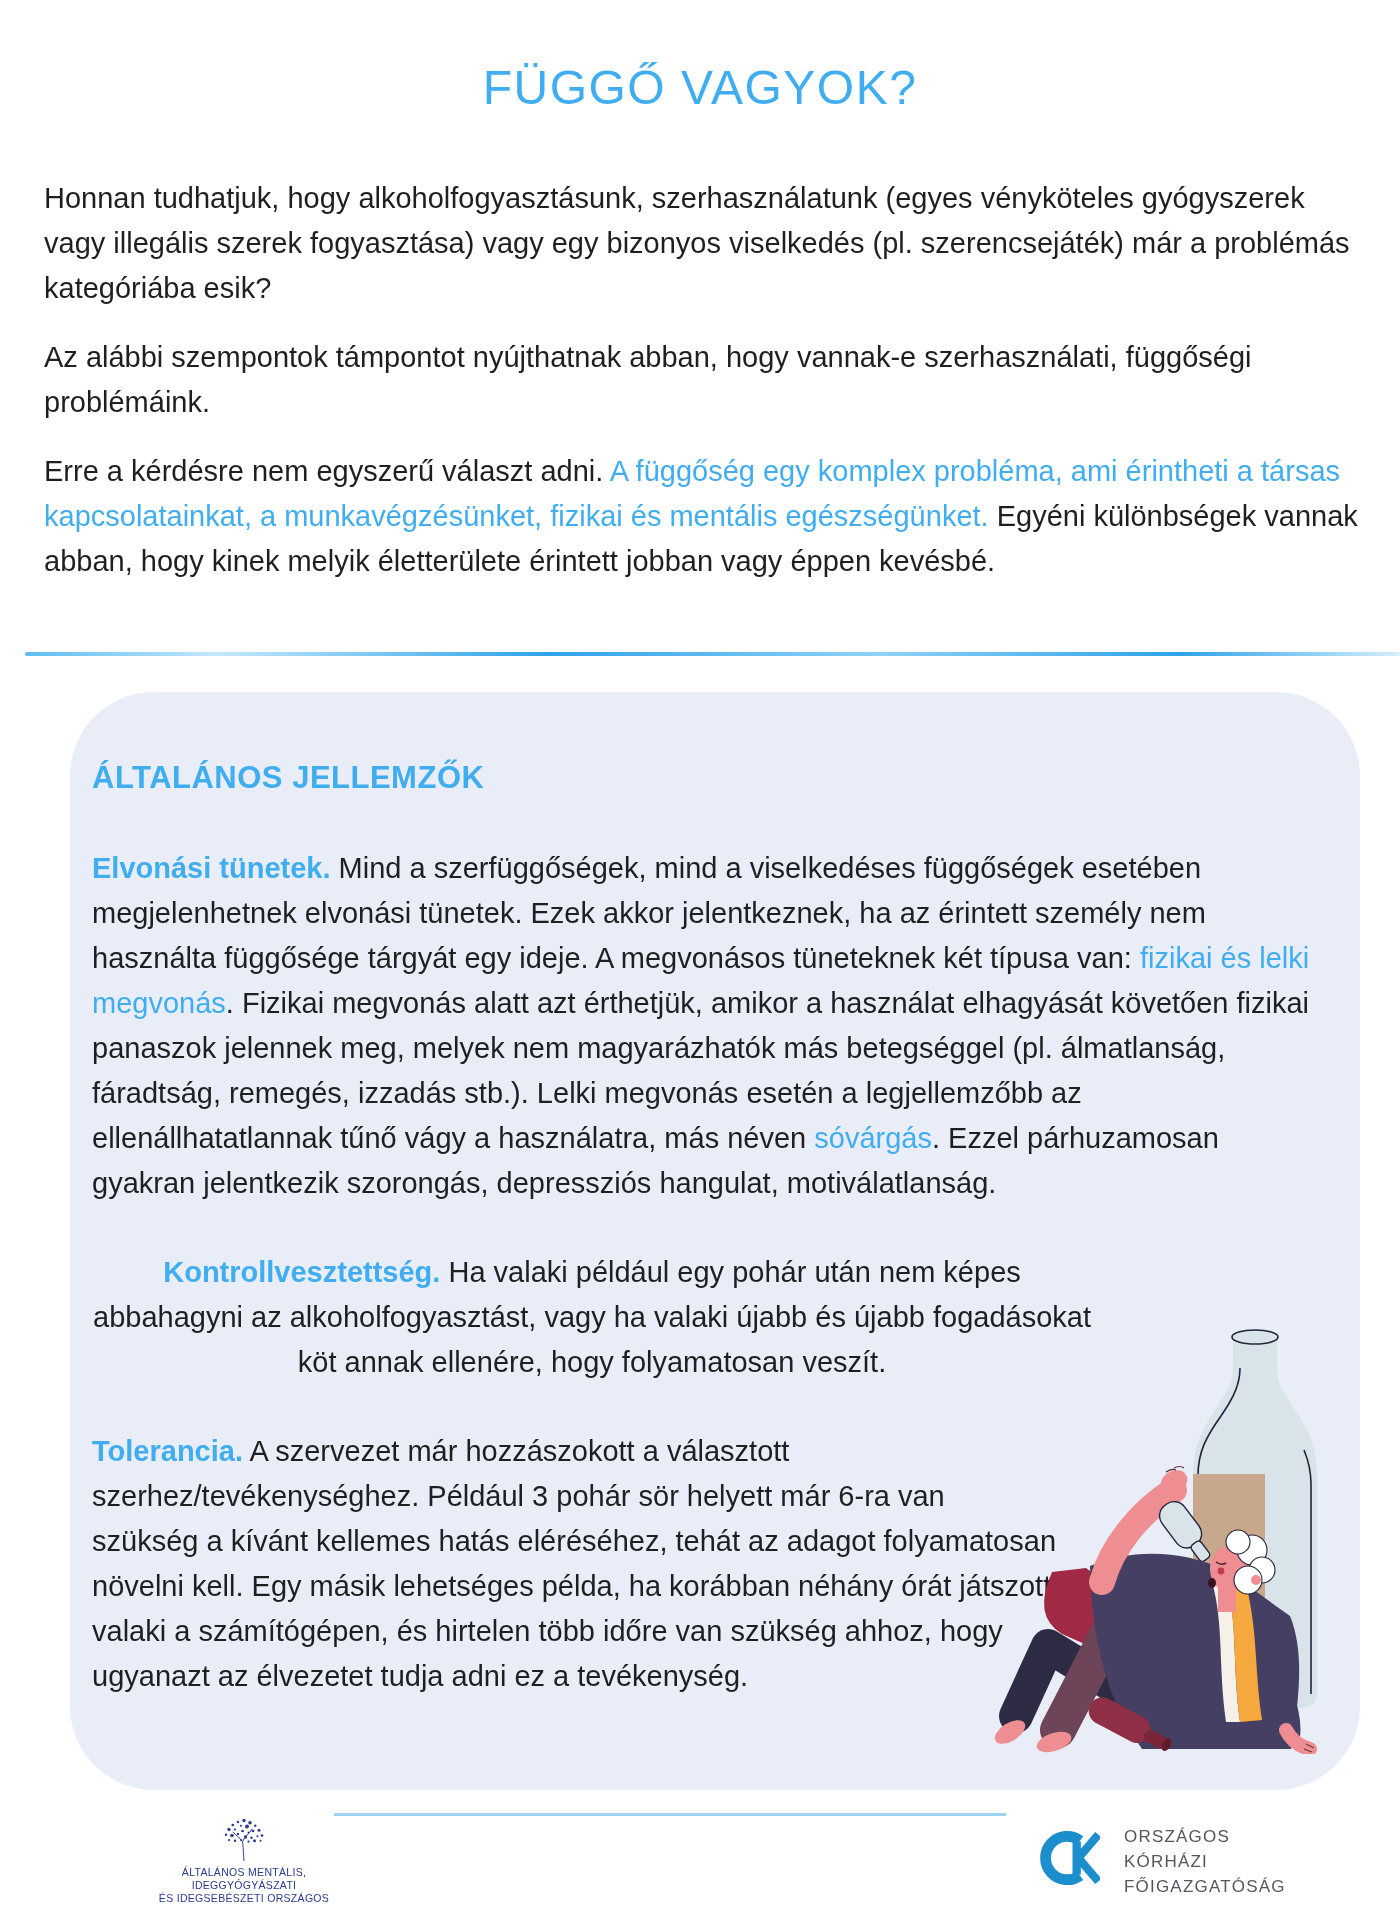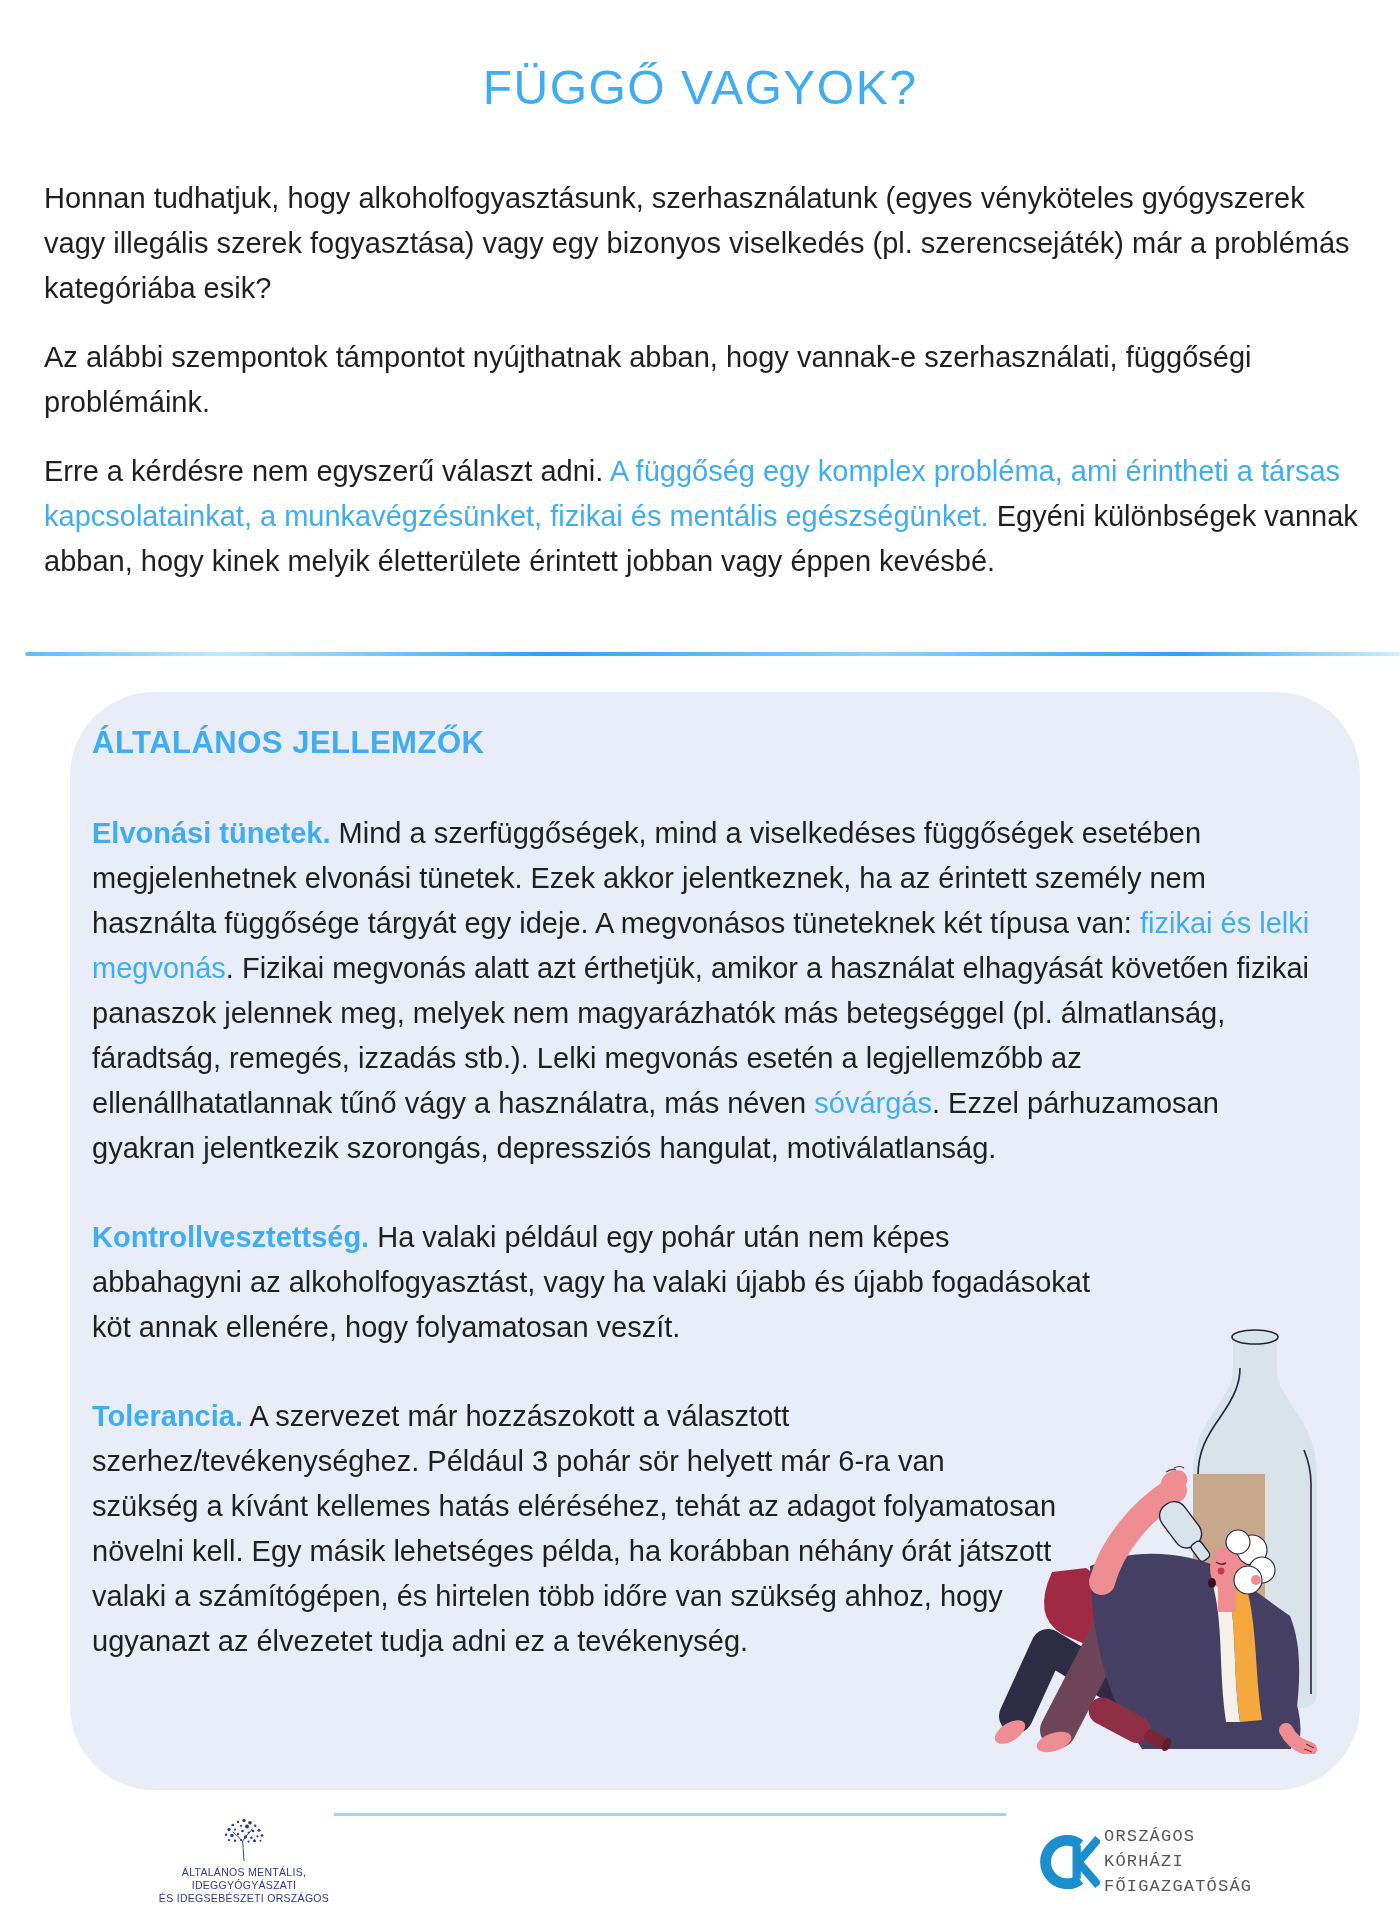--- a/index.html
+++ b/index.html
@@ -24,30 +24,30 @@
   .blue { color:var(--accent-blue,#3fadf0); }
   .divider {
     position:absolute; top:652px; left:25px; width:1375px; height:4px;
     background:linear-gradient(90deg,#5fbcf2 0%,#c4e8fb 14%,#2ea2e9 38%,#8fd2f6 62%,#2ea2e9 84%,#d4effc 100%);
     border-radius:2px;
   }
   .info-box {
     position:absolute; top:692px; left:70px; width:1290px; height:1098px;
     background:var(--box-bg,#e8edf8);
     border-radius:84px;
-    padding:33px 36px 0 22px;
+    padding:68px 36px 0 22px;
   }
   .info-box h2 {
     margin:0 0 50px 0;
     font-size:31px; font-weight:bold; letter-spacing:0.5px;
     color:var(--accent-blue,#3fadf0);
   }
   .info-box p { font-size:29px; line-height:45px; margin:0 0 44px 0; }
   .lead { font-weight:bold; color:var(--accent-blue,#3fadf0); }
-  .sec-control { max-width:1000px; }
+  .sec-control { max-width:1000px;text-align:center; }
   .sec-tolerance { max-width:965px; }
   .illustration {
     position:absolute; top:632px; right:36px; width:334px; height:430px;
   }
   .footer-line {
     position:absolute; top:1813px; left:334px; width:672px; height:3px;
     background:var(--footer-line-blue,#9fd5f3);
   }
   .disclaimer {
     position:absolute; top:1938px; left:304px; width:732px;
@@ -55,21 +55,21 @@
     font-size:26px; color:var(--footer-blue,#2b9fd8);
   }
   .left-org {
     position:absolute; top:1816px; left:144px; width:200px;
     text-align:center; color:var(--logo-navy,#2b3990);
   }
   .left-org svg { width:48px; height:48px; display:block; margin:0 auto 2px auto; }
   .left-org div { font-size:10.5px; line-height:13px; letter-spacing:0.3px; }
   .right-org {
     position:absolute; top:1824px; left:1040px;
-    display:flex; align-items:center; gap:4px;font-family:Liberation Mono, monospace;
+    display:flex; gap:24px;
   }
   .right-org svg { width:60px; height:68px; flex:0 0 auto; }
   .right-org .org-lines div {
     font-size:17px; line-height:25px; letter-spacing:1.2px;
     color:var(--logo-gray,#55565a);
   }
 </style>
 </head>
 <body>
 

